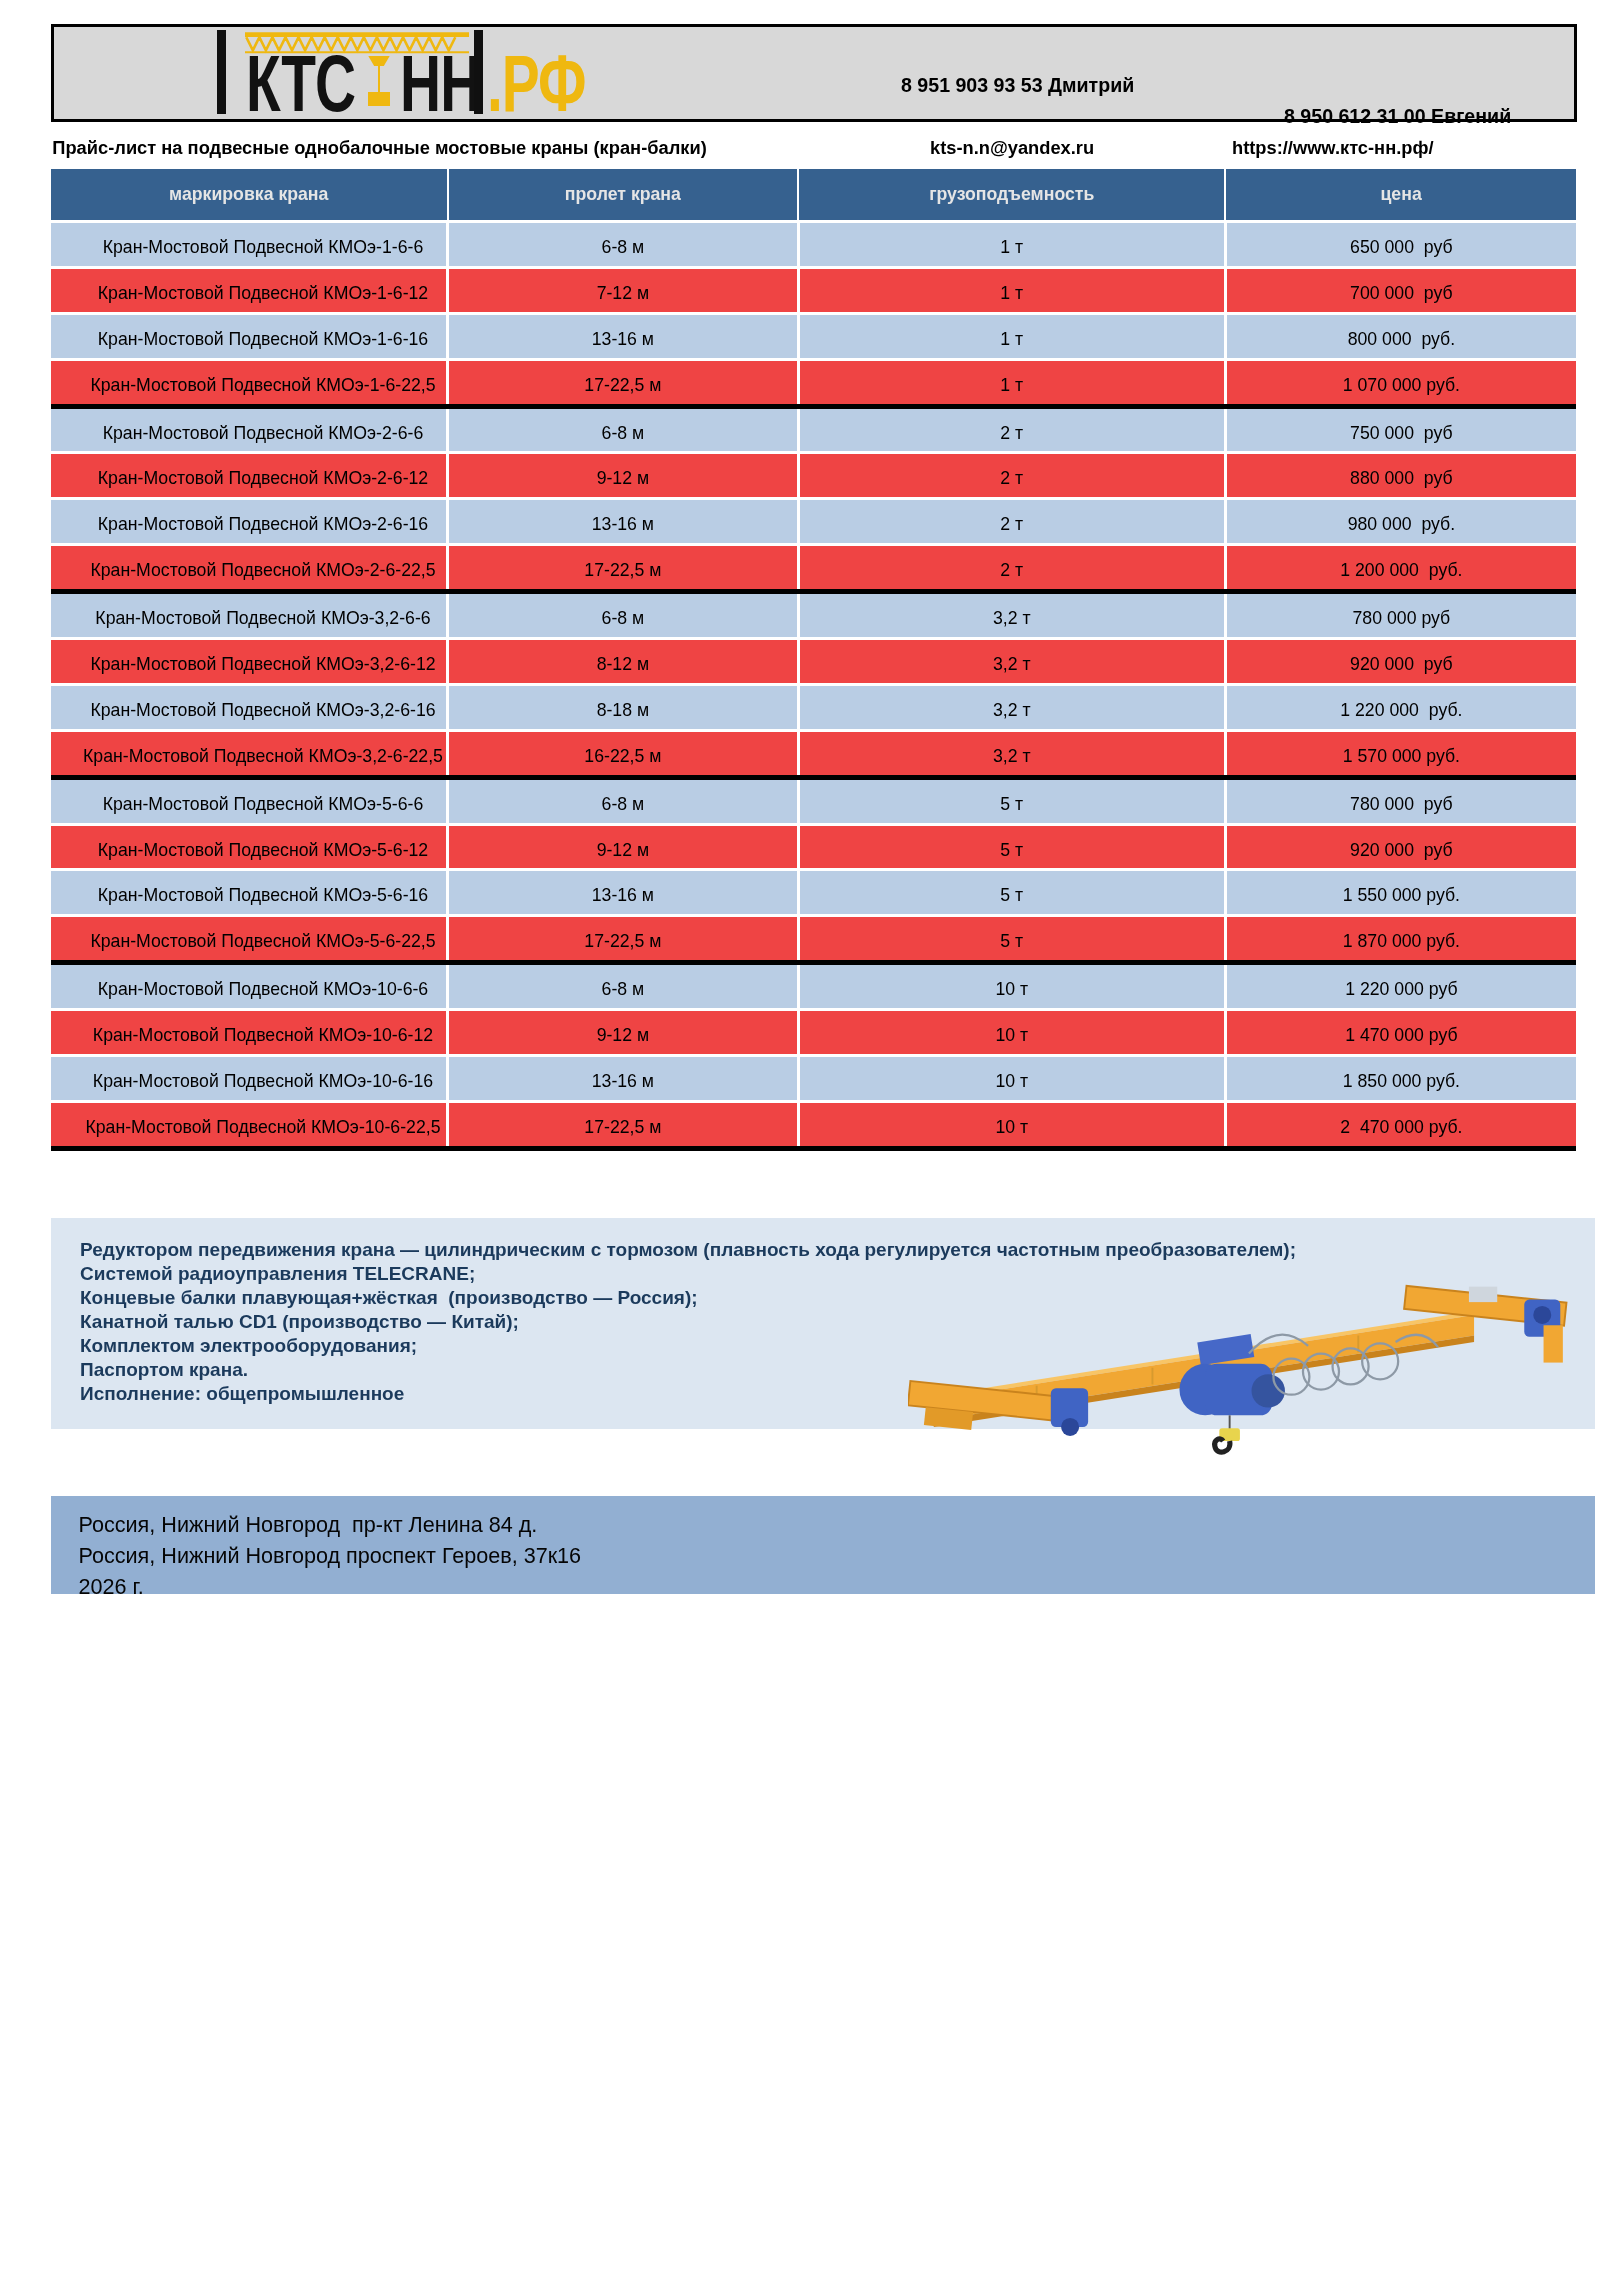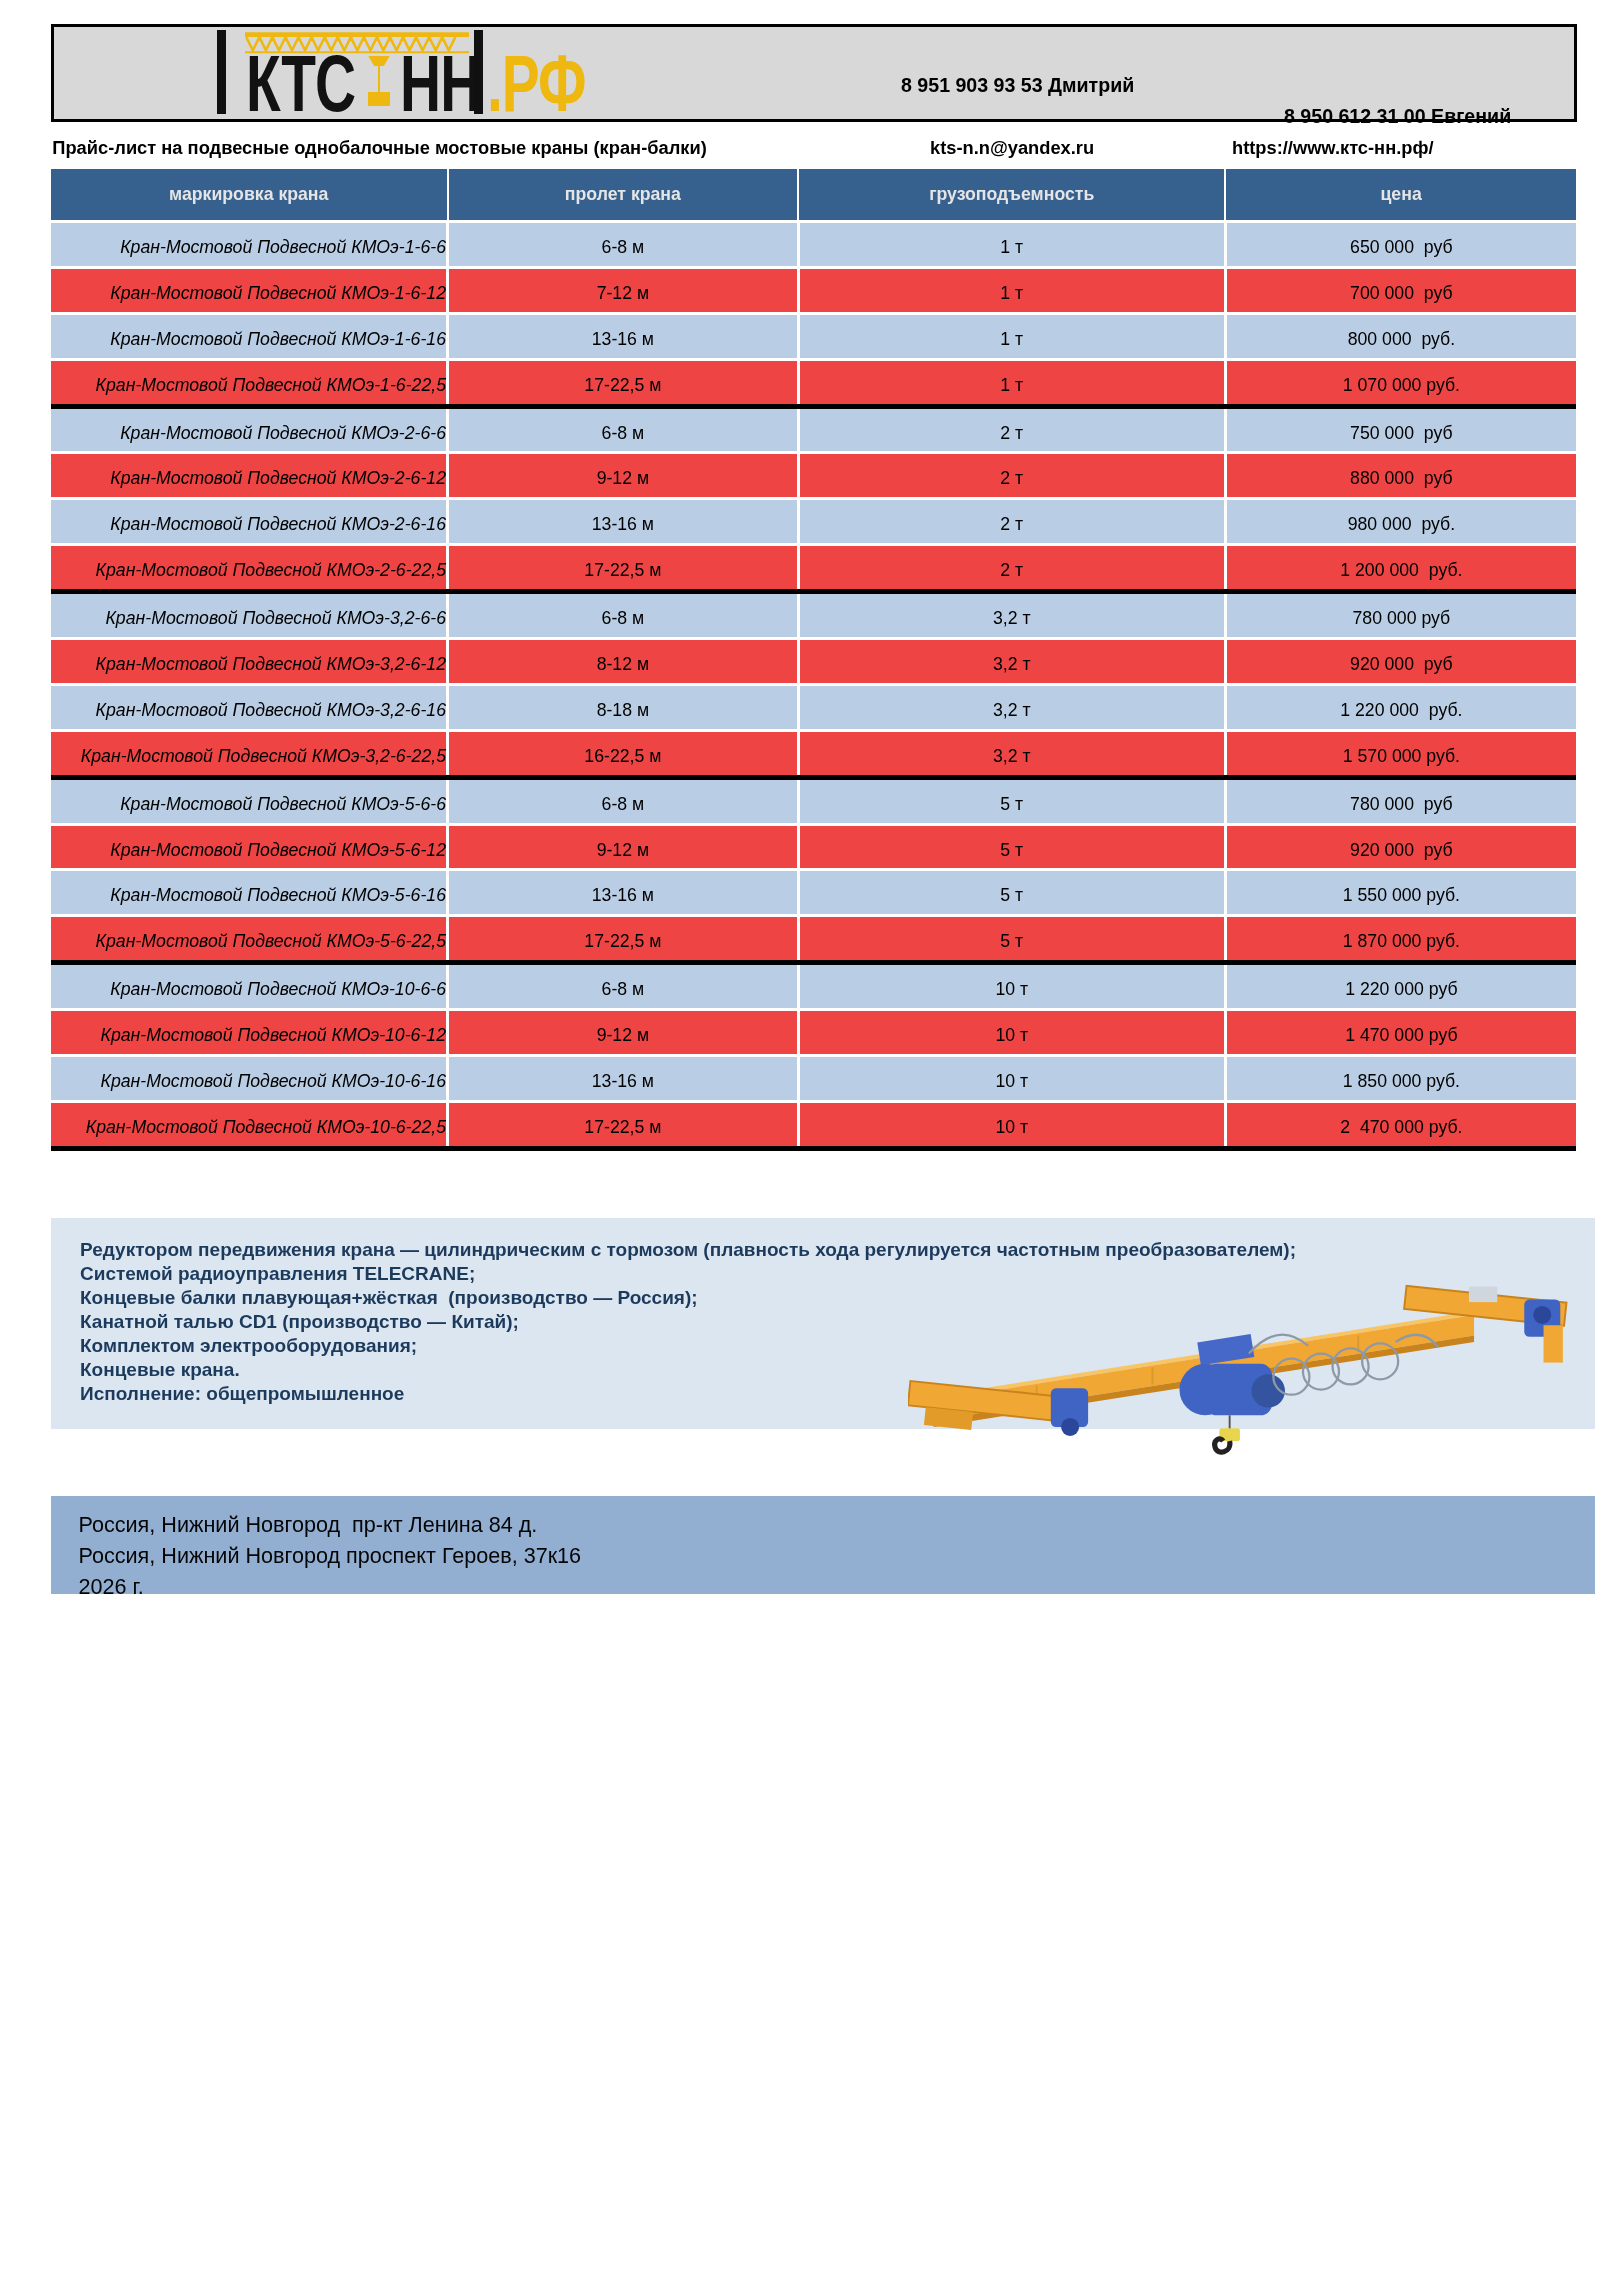--- a/index.html
+++ b/index.html
@@ -34,21 +34,21 @@
   }
   .price-table th{
     background:#36618f;color:#e5e5e5;font-size:17.7px;font-weight:700;height:49px;
     vertical-align:middle;text-align:center;border-left:2.6px solid #fff;white-space:pre;
   }
   .price-table th:first-child{border-left:none;}
   .price-table td{
     font-size:17.7px;vertical-align:bottom;height:35px;padding:0 0 7.9px 0;
     border-top:3.9px solid #fff;border-left:3.3px solid #fff;text-align:center;white-space:pre;
   }
-  .price-table td:first-child{border-left:none;text-align:right;padding-left:29px;font-style:italic;}
+  .price-table td:first-child{border-left:none;text-align:center;padding-left:29px;}
   tr.dark td{background:#b9cde4;}
   tr.light td{background:#ef4444;}
   tr.gend td{border-bottom:5.2px solid #000;}
   
   .equip-block{
     position:absolute;left:51px;top:1218px;width:1544px;height:211px;
     background:#dce6f1;box-sizing:border-box;padding:19.6px 0 0 29px;
   }
   .equip-line{font-size:19px;font-weight:700;color:#1b3a5c;line-height:24px;white-space:pre;}
   .crane-img{position:absolute;left:908px;top:1262px;width:669px;height:196px;}
@@ -231,21 +231,21 @@
       </tr>
     </tbody>
 </table>
 
 <div class="equip-block">
   <div class="equip-line">Редуктором передвижения крана — цилиндрическим с тормозом (плавность хода регулируется частотным преобразователем);</div>
   <div class="equip-line">Системой радиоуправления TELECRANE;</div>
   <div class="equip-line">Концевые балки плавующая+жёсткая  (производство — Россия);</div>
   <div class="equip-line">Канатной талью CD1 (производство — Китай);</div>
   <div class="equip-line">Комплектом электрооборудования;</div>
-  <div class="equip-line">Концевые крана.</div>
+  <div class="equip-line">Паспортом крана.</div>
   <div class="equip-line">Исполнение: общепромышленное</div>
 </div>
 
 <svg class="crane-img" viewBox="0 0 1040 300">
 
   <polygon points="40,206 880,74 880,80 40,212" fill="#f8c566"></polygon>
   <polygon points="40,212 880,80 880,112 40,244" fill="#f1a733"></polygon>
   <polygon points="40,244 880,112 880,122 40,254" fill="#c9831d"></polygon>
   <line x1="200" y1="216" x2="200" y2="190" stroke="#d79a2e" stroke-width="3"></line>
   <line x1="380" y1="188" x2="380" y2="162" stroke="#d79a2e" stroke-width="3"></line>

